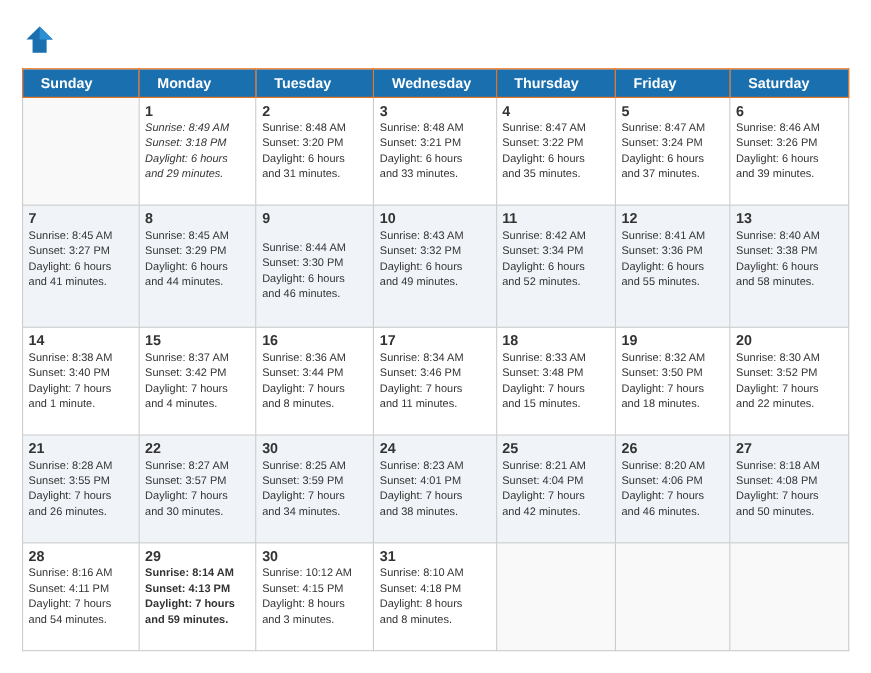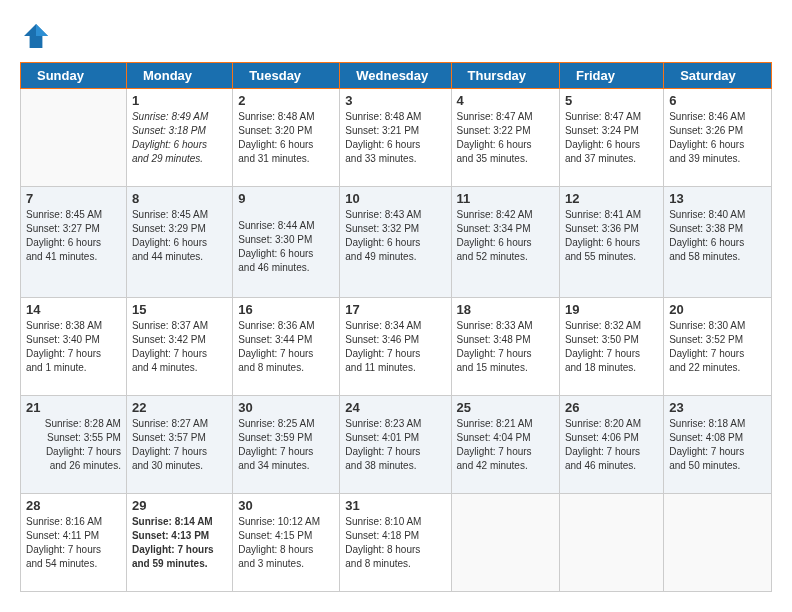--- a/index.html
+++ b/index.html
@@ -277,21 +277,21 @@
             <span class="day-num">20</span>
             <div class="day-info" style="white-space: pre-line;">Sunrise: 8:30 AM
 Sunset: 3:52 PM
 Daylight: 7 hours
 and 22 minutes.</div>
           </td>
         </tr>
         <tr class="row-alt">
           <td>
             <span class="day-num">21</span>
-            <div class="day-info" style="white-space: pre-line; text-align: right;">Sunrise: 8:28 AM
+            <div class="day-info" style="white-space: pre-line;">Sunrise: 8:28 AM
 Sunset: 3:55 PM
 Daylight: 7 hours
 and 26 minutes.</div>
           </td>
           <td>
             <span class="day-num">22</span>
             <div class="day-info" style="white-space: pre-line;">Sunrise: 8:27 AM
 Sunset: 3:57 PM
 Daylight: 7 hours
 and 30 minutes.</div>
@@ -318,21 +318,21 @@
 and 42 minutes.</div>
           </td>
           <td>
             <span class="day-num">26</span>
             <div class="day-info" style="white-space: pre-line;">Sunrise: 8:20 AM
 Sunset: 4:06 PM
 Daylight: 7 hours
 and 46 minutes.</div>
           </td>
           <td>
-            <span class="day-num">23</span>
+            <span class="day-num">27</span>
             <div class="day-info" style="white-space: pre-line;">Sunrise: 8:18 AM
 Sunset: 4:08 PM
 Daylight: 7 hours
 and 50 minutes.</div>
           </td>
         </tr>
         <tr>
           <td>
             <span class="day-num">28</span>
             <div class="day-info" style="white-space: pre-line;">Sunrise: 8:16 AM

